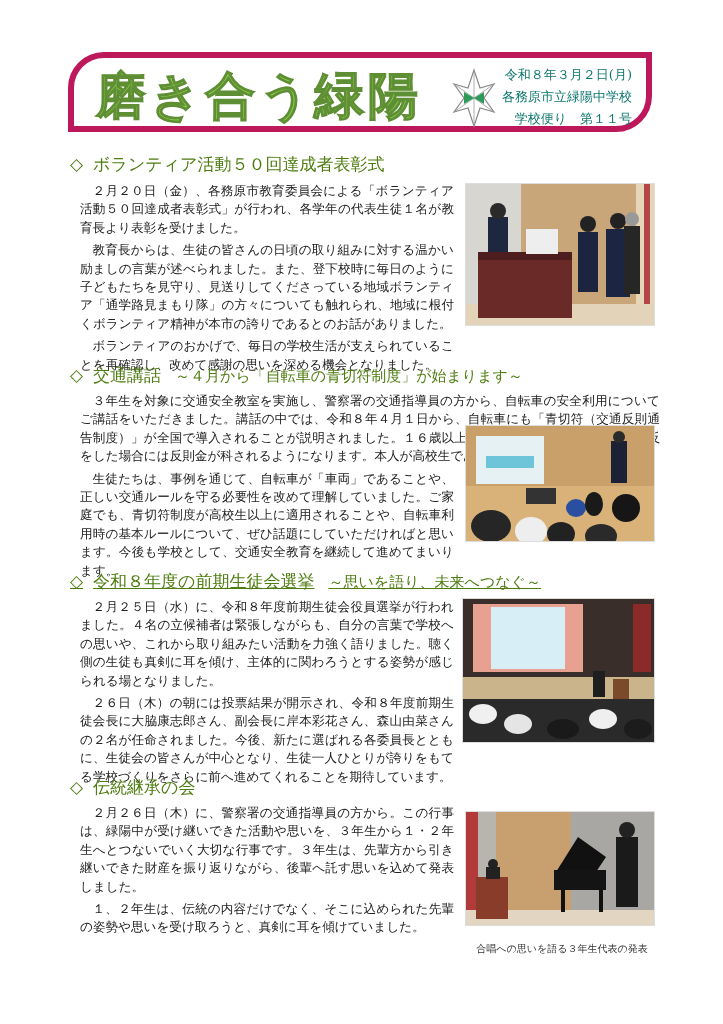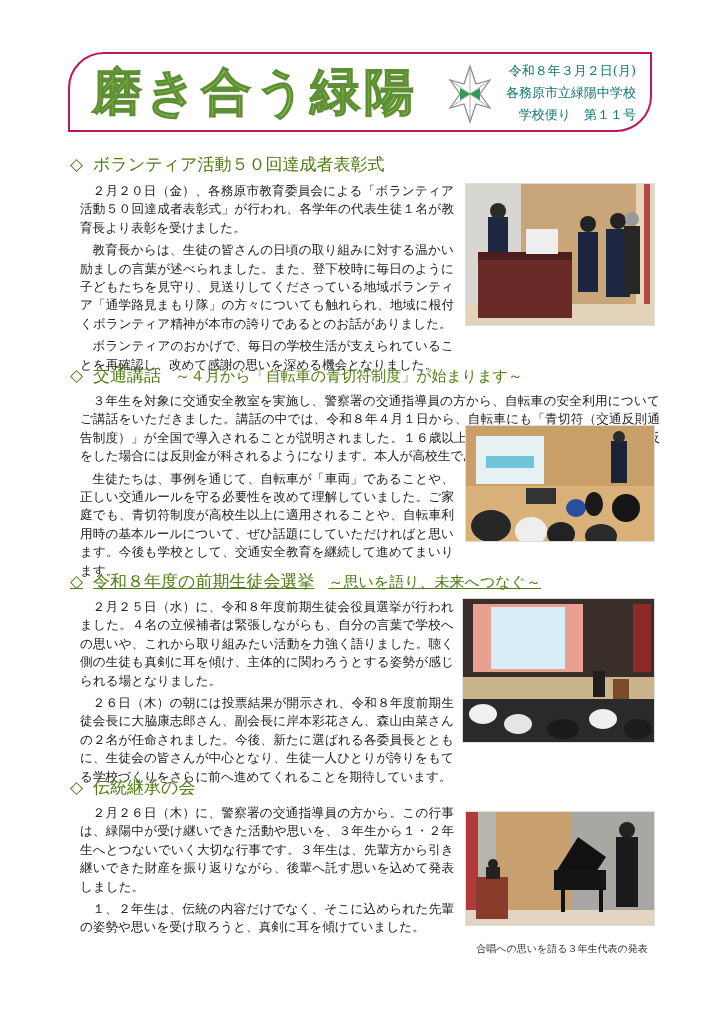--- a/index.html
+++ b/index.html
@@ -3,21 +3,21 @@
 <meta charset="utf-8">
 <style>
   html, body { margin: 0; padding: 0; background: #ffffff; }
   body {
     width: 723px; height: 1024px; position: relative; overflow: hidden;
     font-family: "DejaVu Serif", "Liberation Serif", serif;
     color: #1a1a1a;
   }
   .masthead {
     position: absolute; left: 68px; top: 52px; width: 584px; height: 80px;
-    border: 2px solid #be185d; border-radius: 36px 0 36px 0; box-sizing: border-box;
+    border: 6px solid #be185d; border-radius: 36px 0 36px 0; box-sizing: border-box;
     background: #fff;
   }
   .masthead-title {
     position: absolute; left: 22px; top: 8px;
     font-family: "DejaVu Sans", "Liberation Sans", sans-serif;
     font-weight: bold; font-size: 50px; letter-spacing: 4px; line-height: 60px;
     color: #8dcb4a;
     -webkit-text-stroke: 1.2px #5f8f34;
   }
   .logo { position: absolute; left: 376px; top: 10px; width: 48px; height: 60px; }

